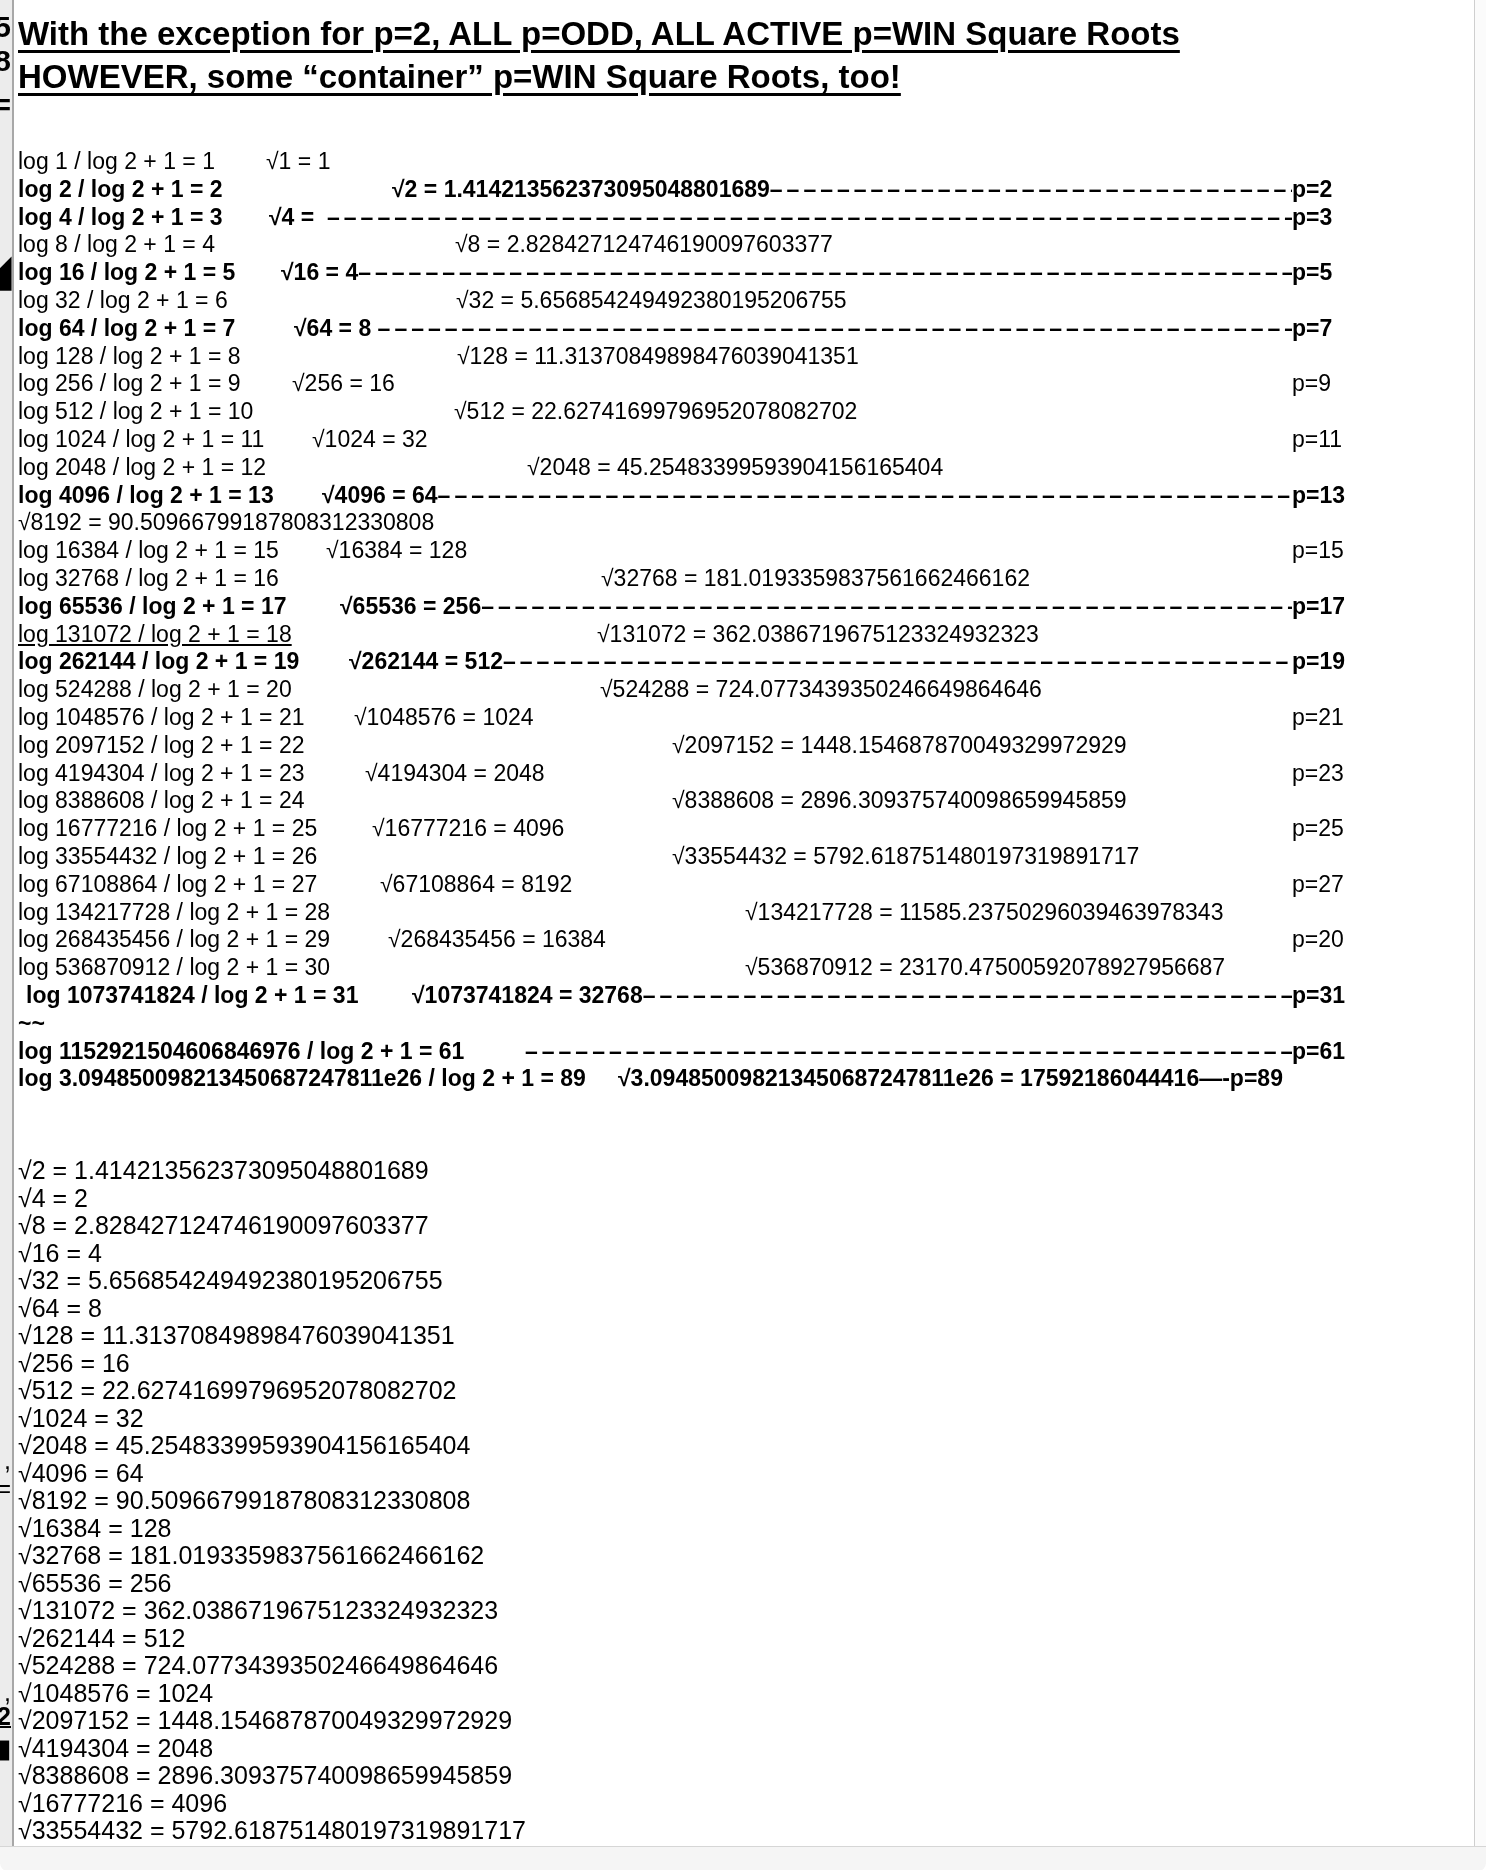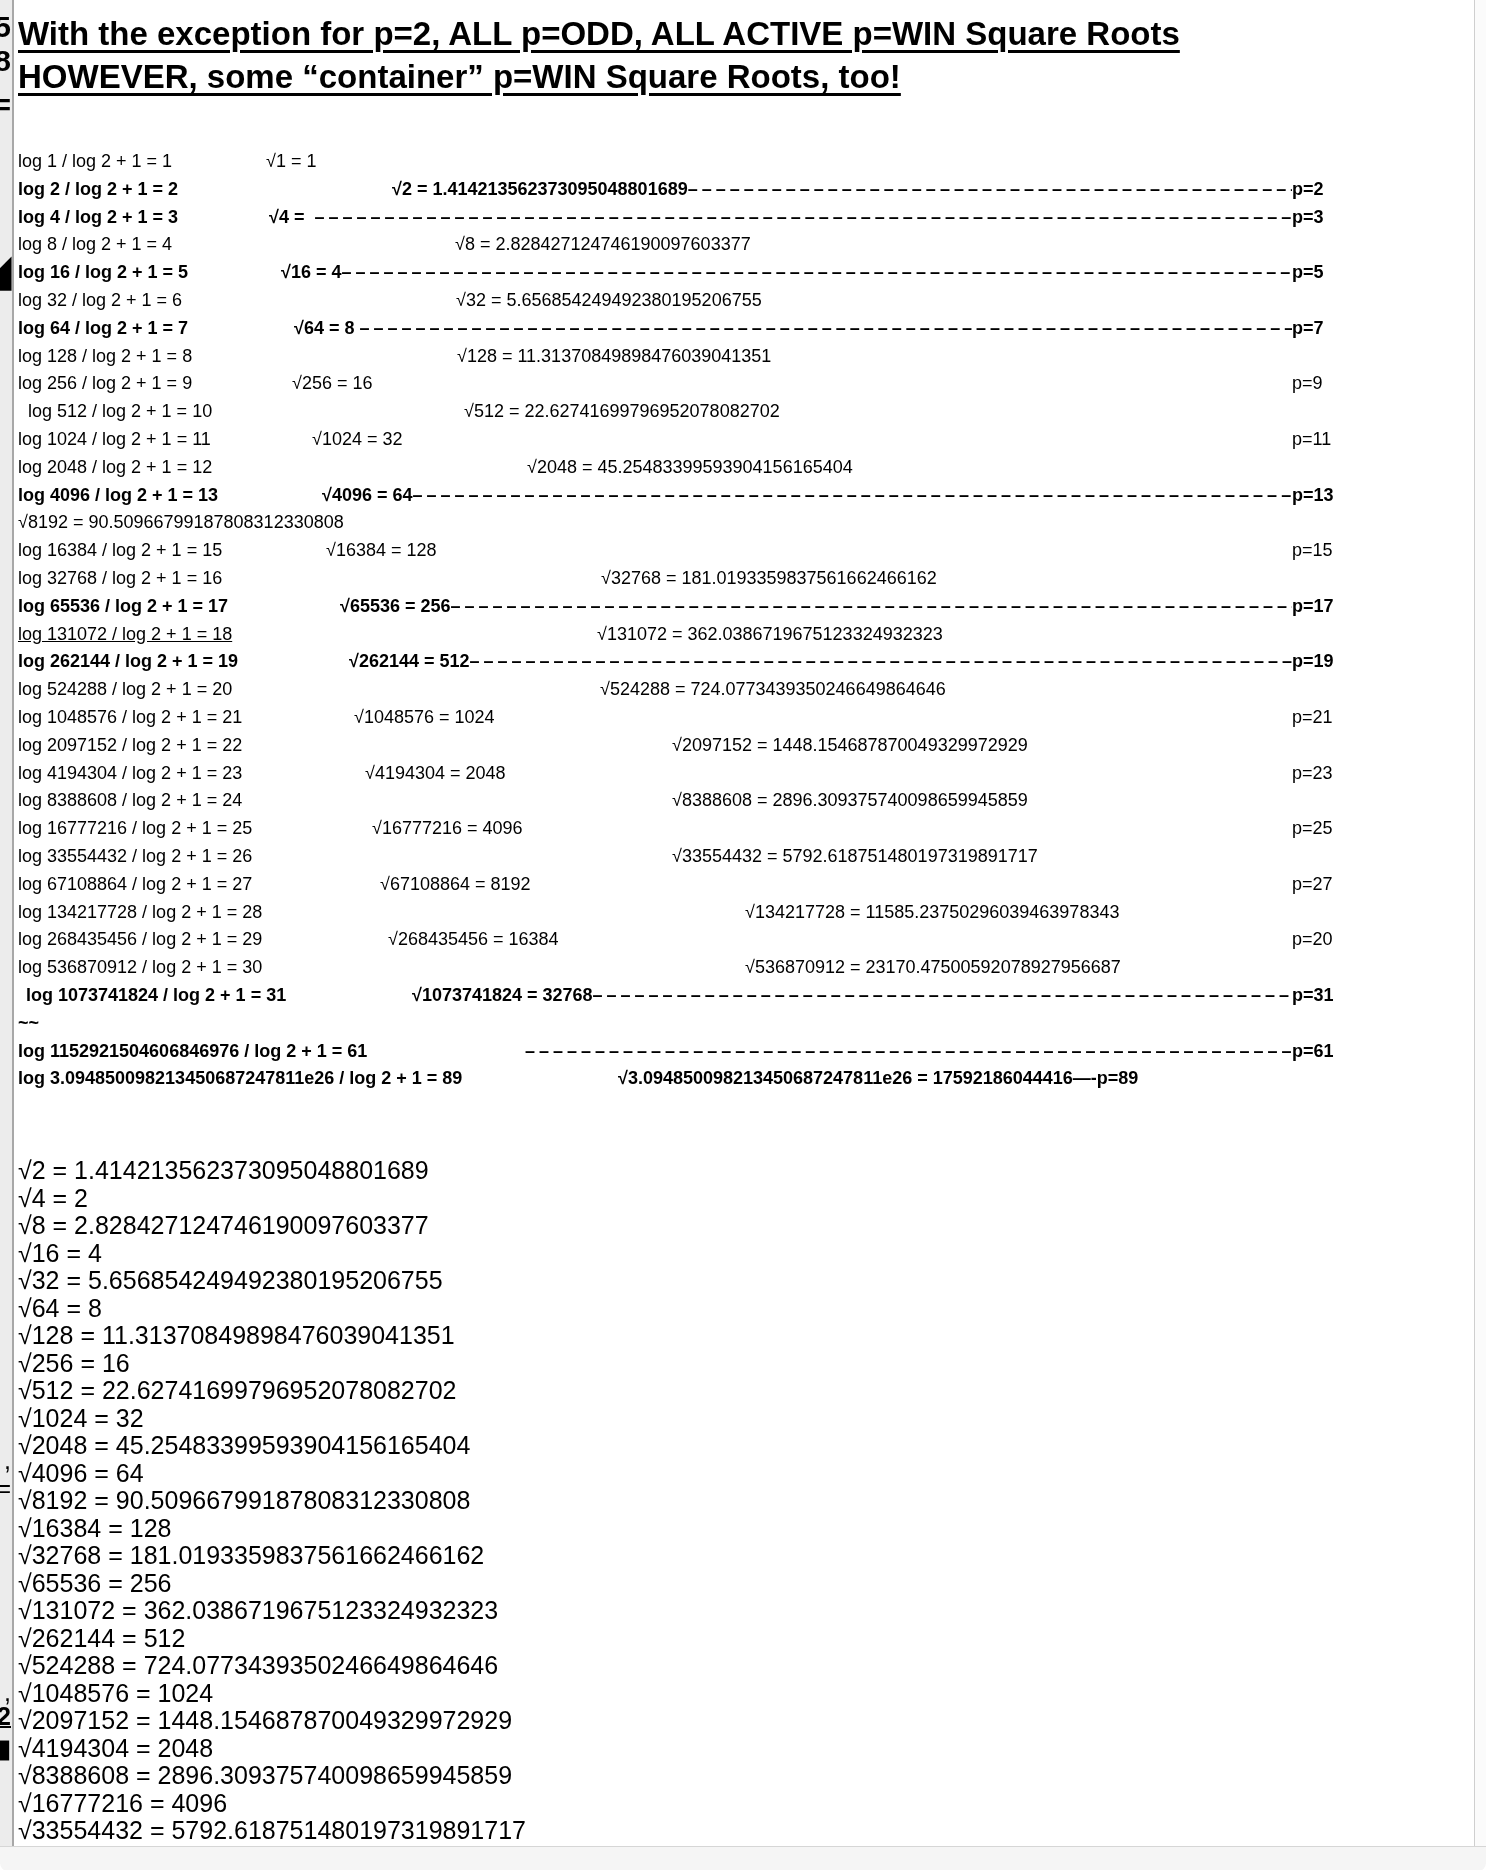--- a/index.html
+++ b/index.html
@@ -23,21 +23,21 @@
   }
   .doc-title { position:absolute; left:4px; top:12px; width:1330px; }
   .doc-title div {
     font-size:33px; font-weight:bold; line-height:43px; white-space:pre;
     text-decoration:underline; text-decoration-thickness:3px; text-underline-offset:5px;
   }
   
   .log-table { position:absolute; left:4px; top:148px; width:1334px; }
   .row1 {
     display:flex; align-items:baseline; height:27.8px; line-height:27.8px;
-    font-size:18px; white-space:pre;
+    font-size:23px; white-space:pre;
   }
   .row1.b { font-weight:bold; }
   .cell-formula { flex:0 0 auto; white-space:pre; overflow:visible; }
   .cell-sqrt { flex:0 0 auto; white-space:pre; }
   .cell-leader { flex:1 1 0; overflow:hidden; white-space:pre; letter-spacing:4px; }
   .cell-p { flex:0 0 60px; white-space:pre; text-align:left; }
   
   .sqrt-list { position:absolute; left:4px; top:1157px; width:1000px; }
   .row2 { font-size:25px; line-height:27.5px; white-space:pre; }
   
@@ -122,21 +122,21 @@
     <span class="cell-leader"></span>
     <span class="cell-p"></span>
   </div>
       <div class="row1">
     <span class="cell-formula" style="width: 274px;">log 256 / log 2 + 1 = 9</span>
     <span class="cell-sqrt">√256 = 16</span>
     <span class="cell-leader"></span>
     <span class="cell-p">p=9</span>
   </div>
       <div class="row1">
-    <span class="cell-formula" style="width: 436px; margin-left: 10px;">log 512 / log 2 + 1 = 10</span>
+    <span class="cell-formula" style="width: 436px;">log 512 / log 2 + 1 = 10</span>
     <span class="cell-sqrt">√512 = 22.62741699796952078082702</span>
     <span class="cell-leader"></span>
     <span class="cell-p"></span>
   </div>
       <div class="row1">
     <span class="cell-formula" style="width: 294px;">log 1024 / log 2 + 1 = 11</span>
     <span class="cell-sqrt">√1024 = 32</span>
     <span class="cell-leader"></span>
     <span class="cell-p">p=11</span>
   </div>

